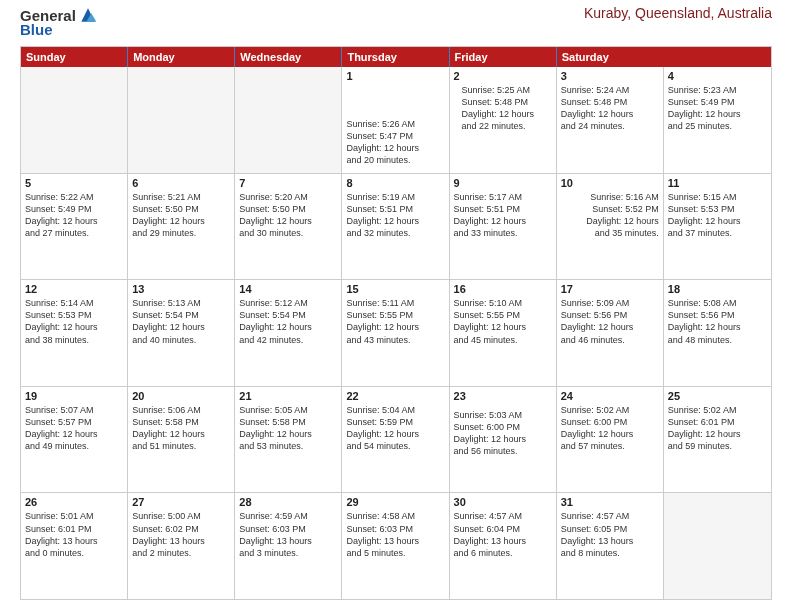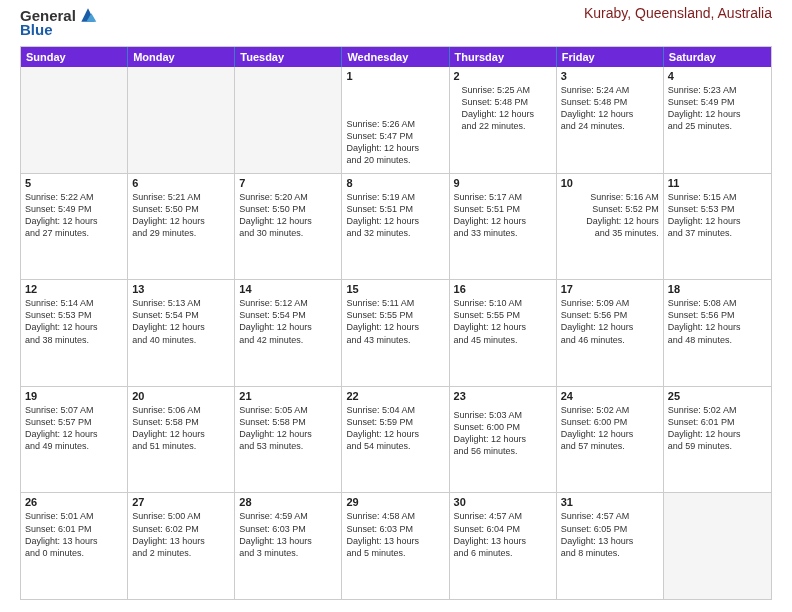--- a/index.html
+++ b/index.html
@@ -58,21 +58,21 @@
     }
     .calendar {
       flex: 1;
       display: flex;
       flex-direction: column;
       border: 1px solid #ccc;
     }
     .calendar-header {
       display: grid;
       grid-template-columns: repeat(7, 1fr);
-      background: #6d28d9;
+      background: #b91c1c;
     }
     .calendar-header-cell {
       color: #fff;
       font-size: 11px;
       font-weight: bold;
       padding: 4px 5px;
       text-align: left;
       border-right: 1px solid #3a7cc8;
     }
     .calendar-header-cell:last-child {
@@ -138,21 +138,20 @@
     </div>
     <div class="title-block">
       <div class="location-title">Kuraby, Queensland, Australia</div>
     </div>
   </div>
 
   <div class="calendar">
     <div class="calendar-header">
     <div class="calendar-header-cell">Sunday</div>
         <div class="calendar-header-cell">Monday</div>
-        <div class="calendar-header-cell">Tuesday</div>
         <div class="calendar-header-cell">Wednesday</div>
         <div class="calendar-header-cell">Thursday</div>
         <div class="calendar-header-cell">Friday</div>
         <div class="calendar-header-cell">Saturday</div>
       </div>
     <div class="calendar-body">
     <div class="calendar-row">
           <div class="calendar-cell empty"></div>
           <div class="calendar-cell empty"></div>
           <div class="calendar-cell empty"></div>

